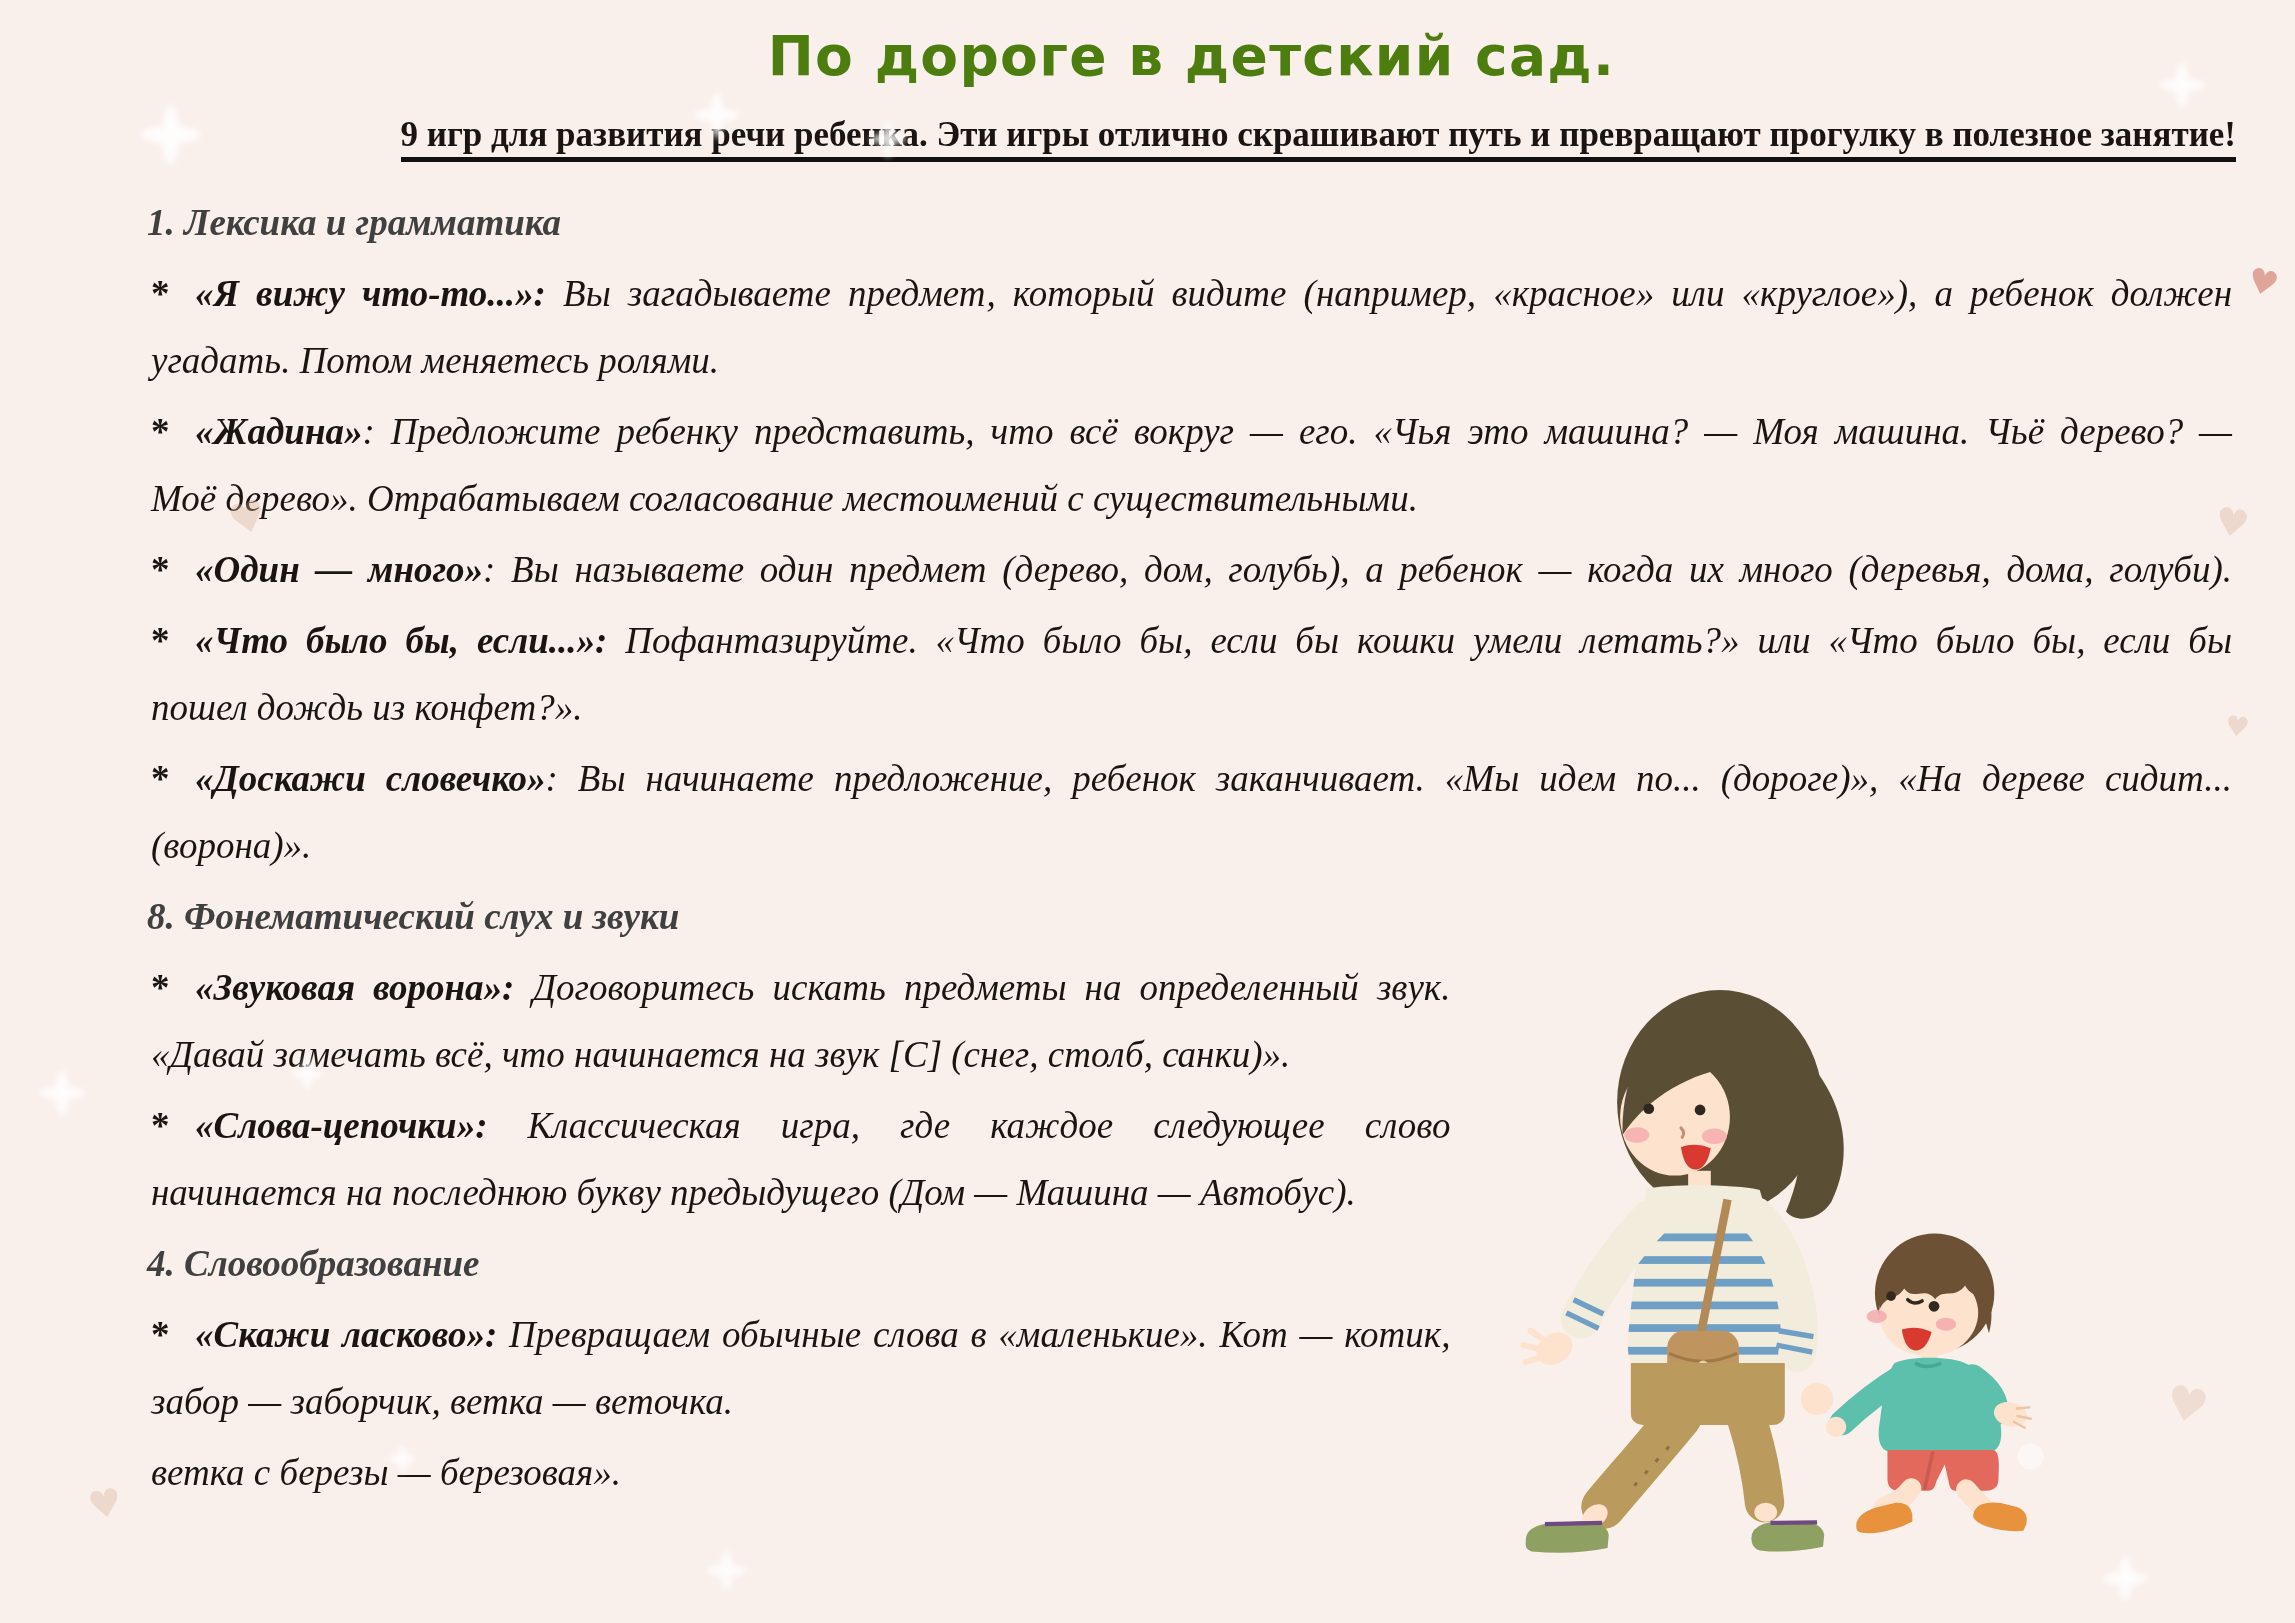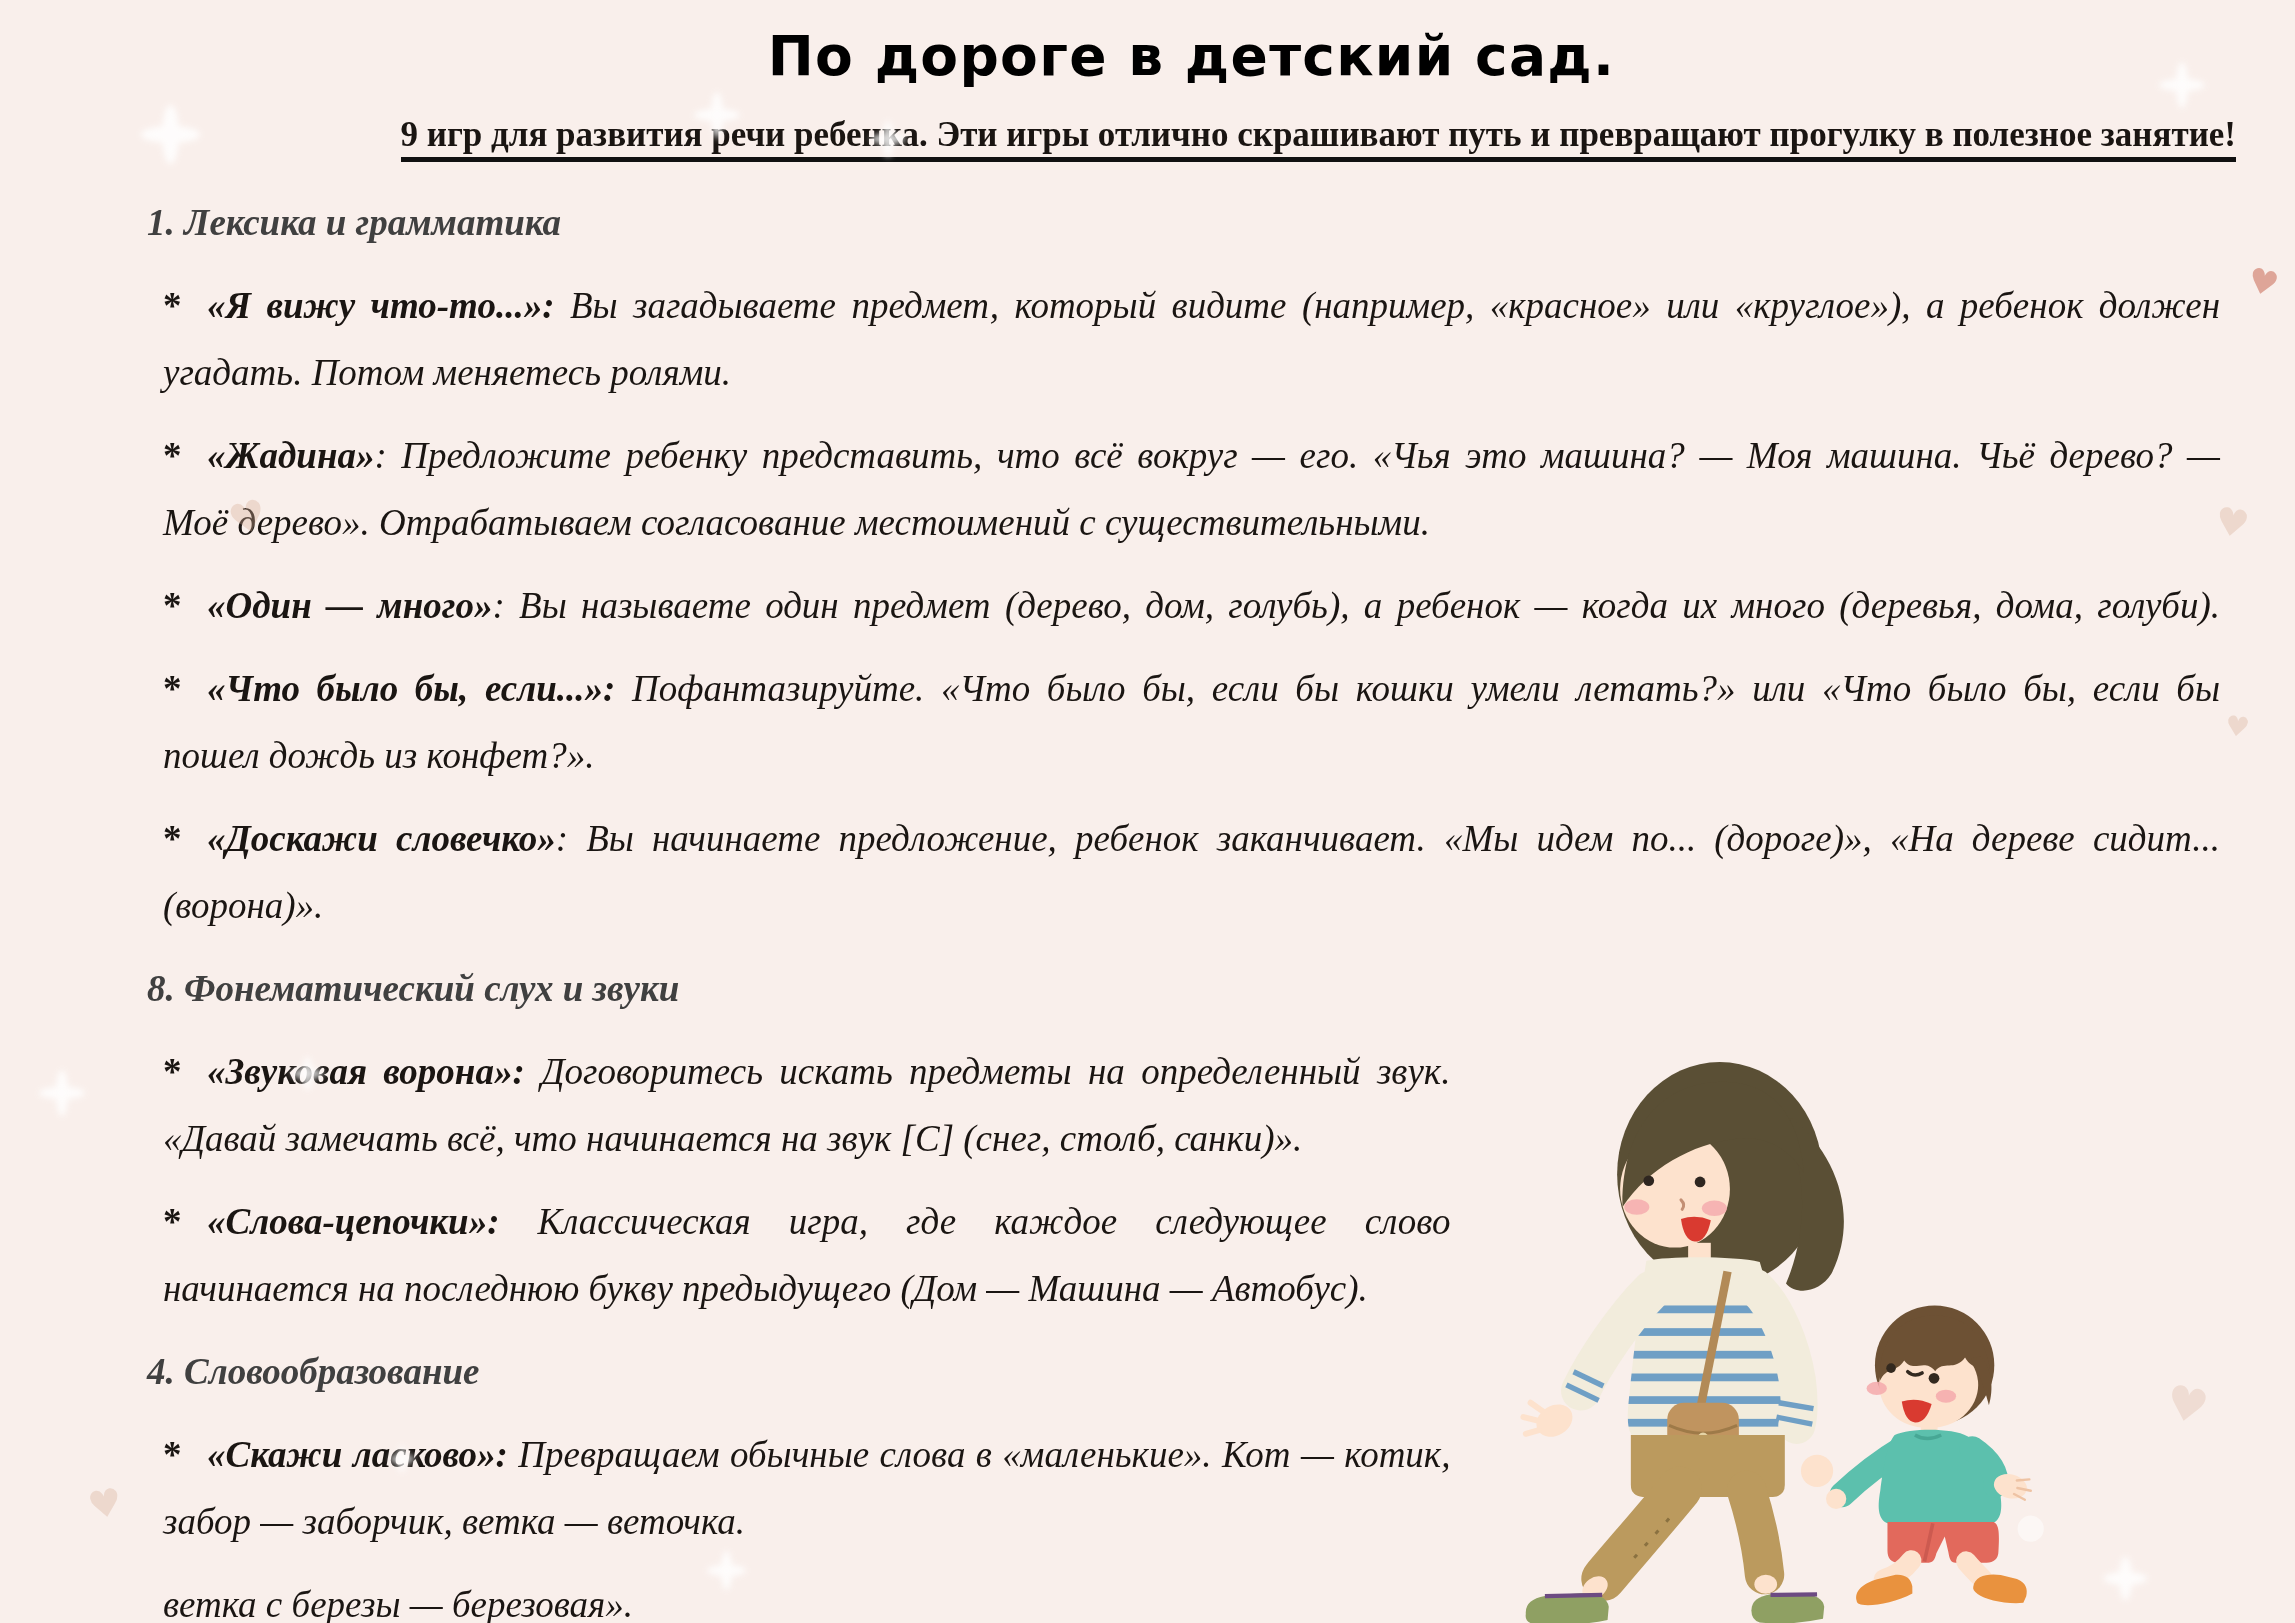--- a/index.html
+++ b/index.html
@@ -15,21 +15,21 @@
     position:relative;
     width:2295px;height:1623px;
     padding:19.6px 59px 0 147px;
     box-sizing:border-box;
   }
   .title{
     font-family:"DejaVu Sans", sans-serif;
     font-weight:bold;
     font-size:55px;
     line-height:72px;
-    color:#000000;
+    color:#4d7c0f;
     text-align:center;
     letter-spacing:1.3px;
     white-space:nowrap;
     margin:0;
   }
   .subtitle{
     font-family:"Liberation Serif", serif;
     font-weight:bold;
     font-style:normal;
     font-size:35px;
@@ -46,21 +46,21 @@
     font-style:italic;
     font-size:37px;
     line-height:67px;
     margin-top:22px;
   }
   .sec{
     color:#404040;
     font-weight:bold;
     white-space:nowrap;
   }
-  .item{margin:16px;}
+  .item{margin:4px;}
   .l1{
     display:block;
     text-align:justify;
     text-align-last:justify;
     white-space:nowrap;
   }
   .l2{
     display:block;
     text-align:left;
     white-space:nowrap;

